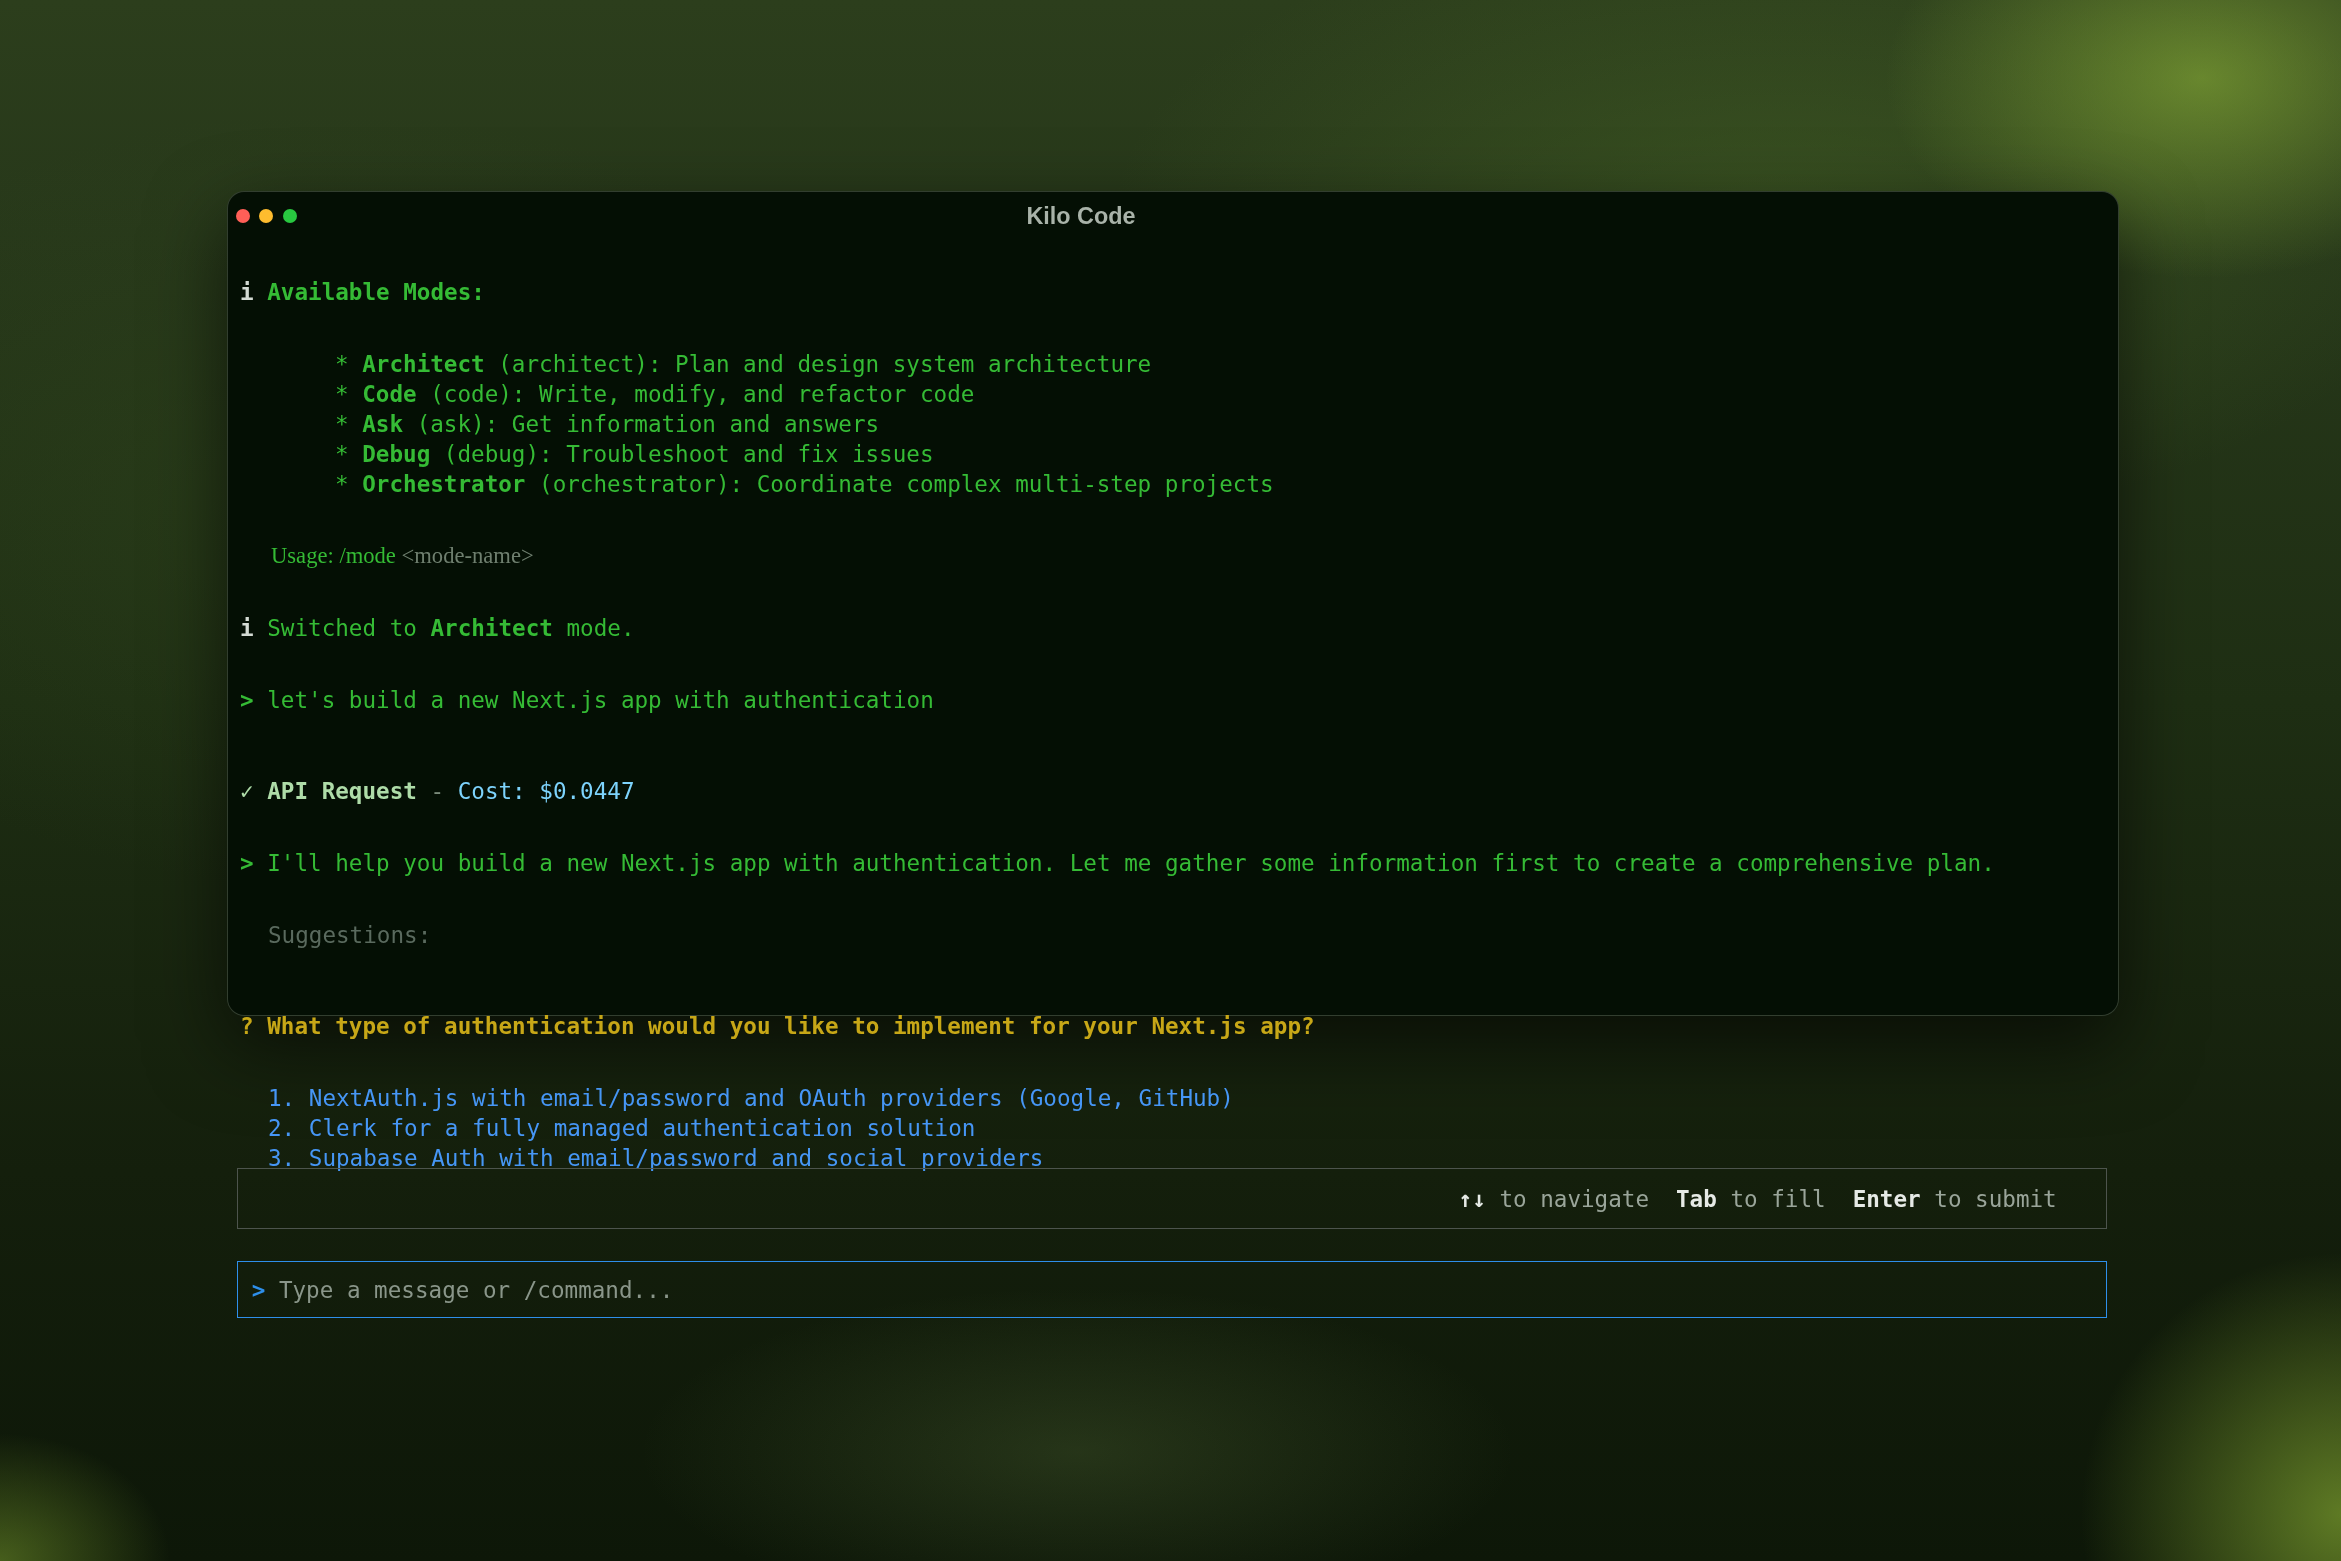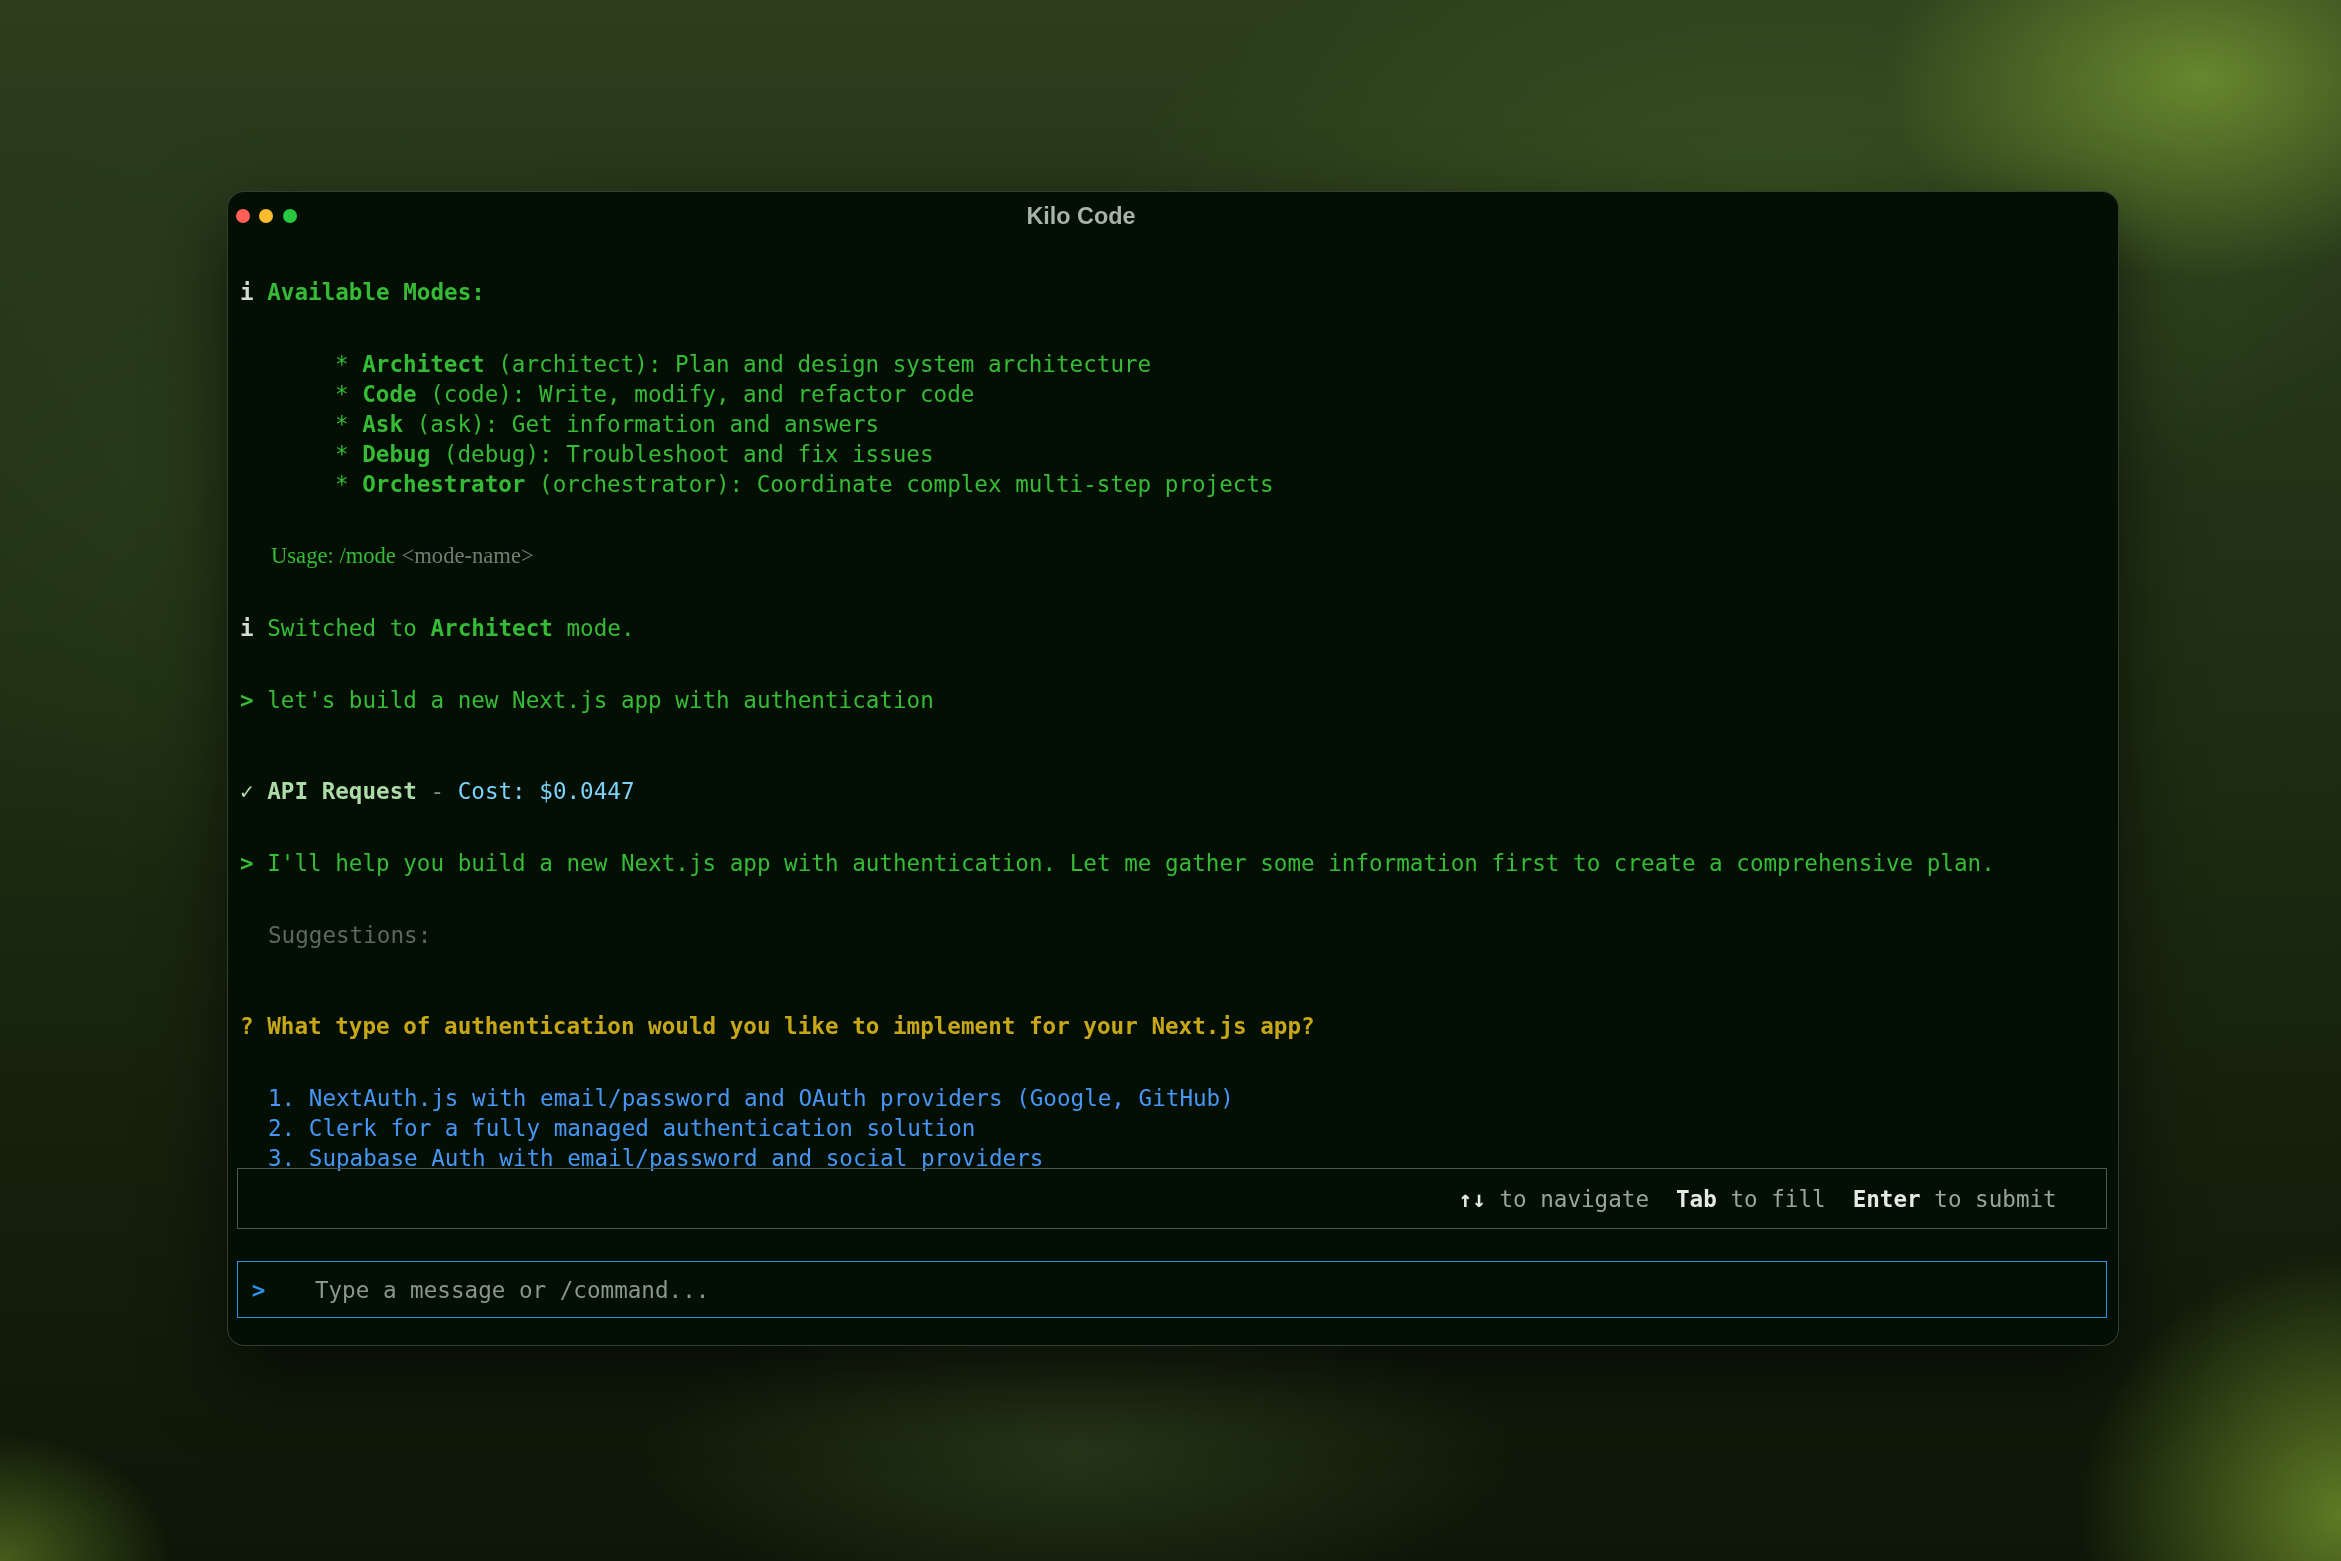--- a/index.html
+++ b/index.html
@@ -11,21 +11,21 @@
       radial-gradient(ellipse 451px 286px at 94% 5%,  rgba(152,192,60,0.55), rgba(152,192,60,0) 70%),
       radial-gradient(ellipse 373px 373px at 100% 97%, rgba(148,188,55,0.60), rgba(148,188,55,0) 70%),
       radial-gradient(ellipse 243px 182px at 0% 100%, rgba(140,180,52,0.45), rgba(140,180,52,0) 70%),
       radial-gradient(ellipse 625px 234px at 46% 93%, rgba(120,150,80,0.22), rgba(120,150,80,0) 70%),
       radial-gradient(ellipse 954px 451px at 76% 14%, rgba(82,116,42,0.40), rgba(82,116,42,0) 70%),
       radial-gradient(ellipse 867px 555px at 14% 32%, rgba(52,76,30,0.35), rgba(52,76,30,0) 70%),
       linear-gradient(to bottom, #2c3e1c 0%, #27381a 15%, #1e2e13 45%, #141f0c 75%, #0d1708 100%);
   }
 
   .window {
-    position:absolute; left:227px; top:191px; width:1892px; height:1155px;
+    position:absolute; left:227px; top:191px; width:1892px; height:825px;
     background:#040f04;
     border:1.7px solid rgba(160,172,150,0.30);
     border-radius:17.3px;
     box-shadow:0 29.5px 78px rgba(0,0,0,0.60);
   }
 
   .titlebar { position:absolute; left:0; top:0; width:100%; height:49px; }
   .lights { position:absolute; left:7.8px; top:17.3px; display:flex; gap:9.5px; }
   .light { width:14px; height:14px; border-radius:50%; }
   .light.close { background:#ff5f57; }
@@ -70,21 +70,21 @@
 
   .inputbox {
     position:absolute; left:8.7px; right:11.3px; top:1069px; height:57px;
     border:1.7px solid #2e8fea;
     display:flex; align-items:center; padding:0 14px;
     font:22.6px "DejaVu Sans Mono", monospace;
   }
   .inputbox .caret { color:#2e8fea; font-weight:bold; white-space:pre; }
   .inputbox input {
     flex:1; background:transparent; border:none; outline:none;
-    font:22.6px "DejaVu Sans Mono", monospace; color:#a16207;margin-left:36px;
+    font:22.6px "DejaVu Sans Mono", monospace; color:#a16207;
   }
   .inputbox input::placeholder { color:#8a968a; opacity:1; }
 </style>
 </head>
 <body>
 
 <div class="window">
 
   <div class="titlebar">
     <div class="lights">

